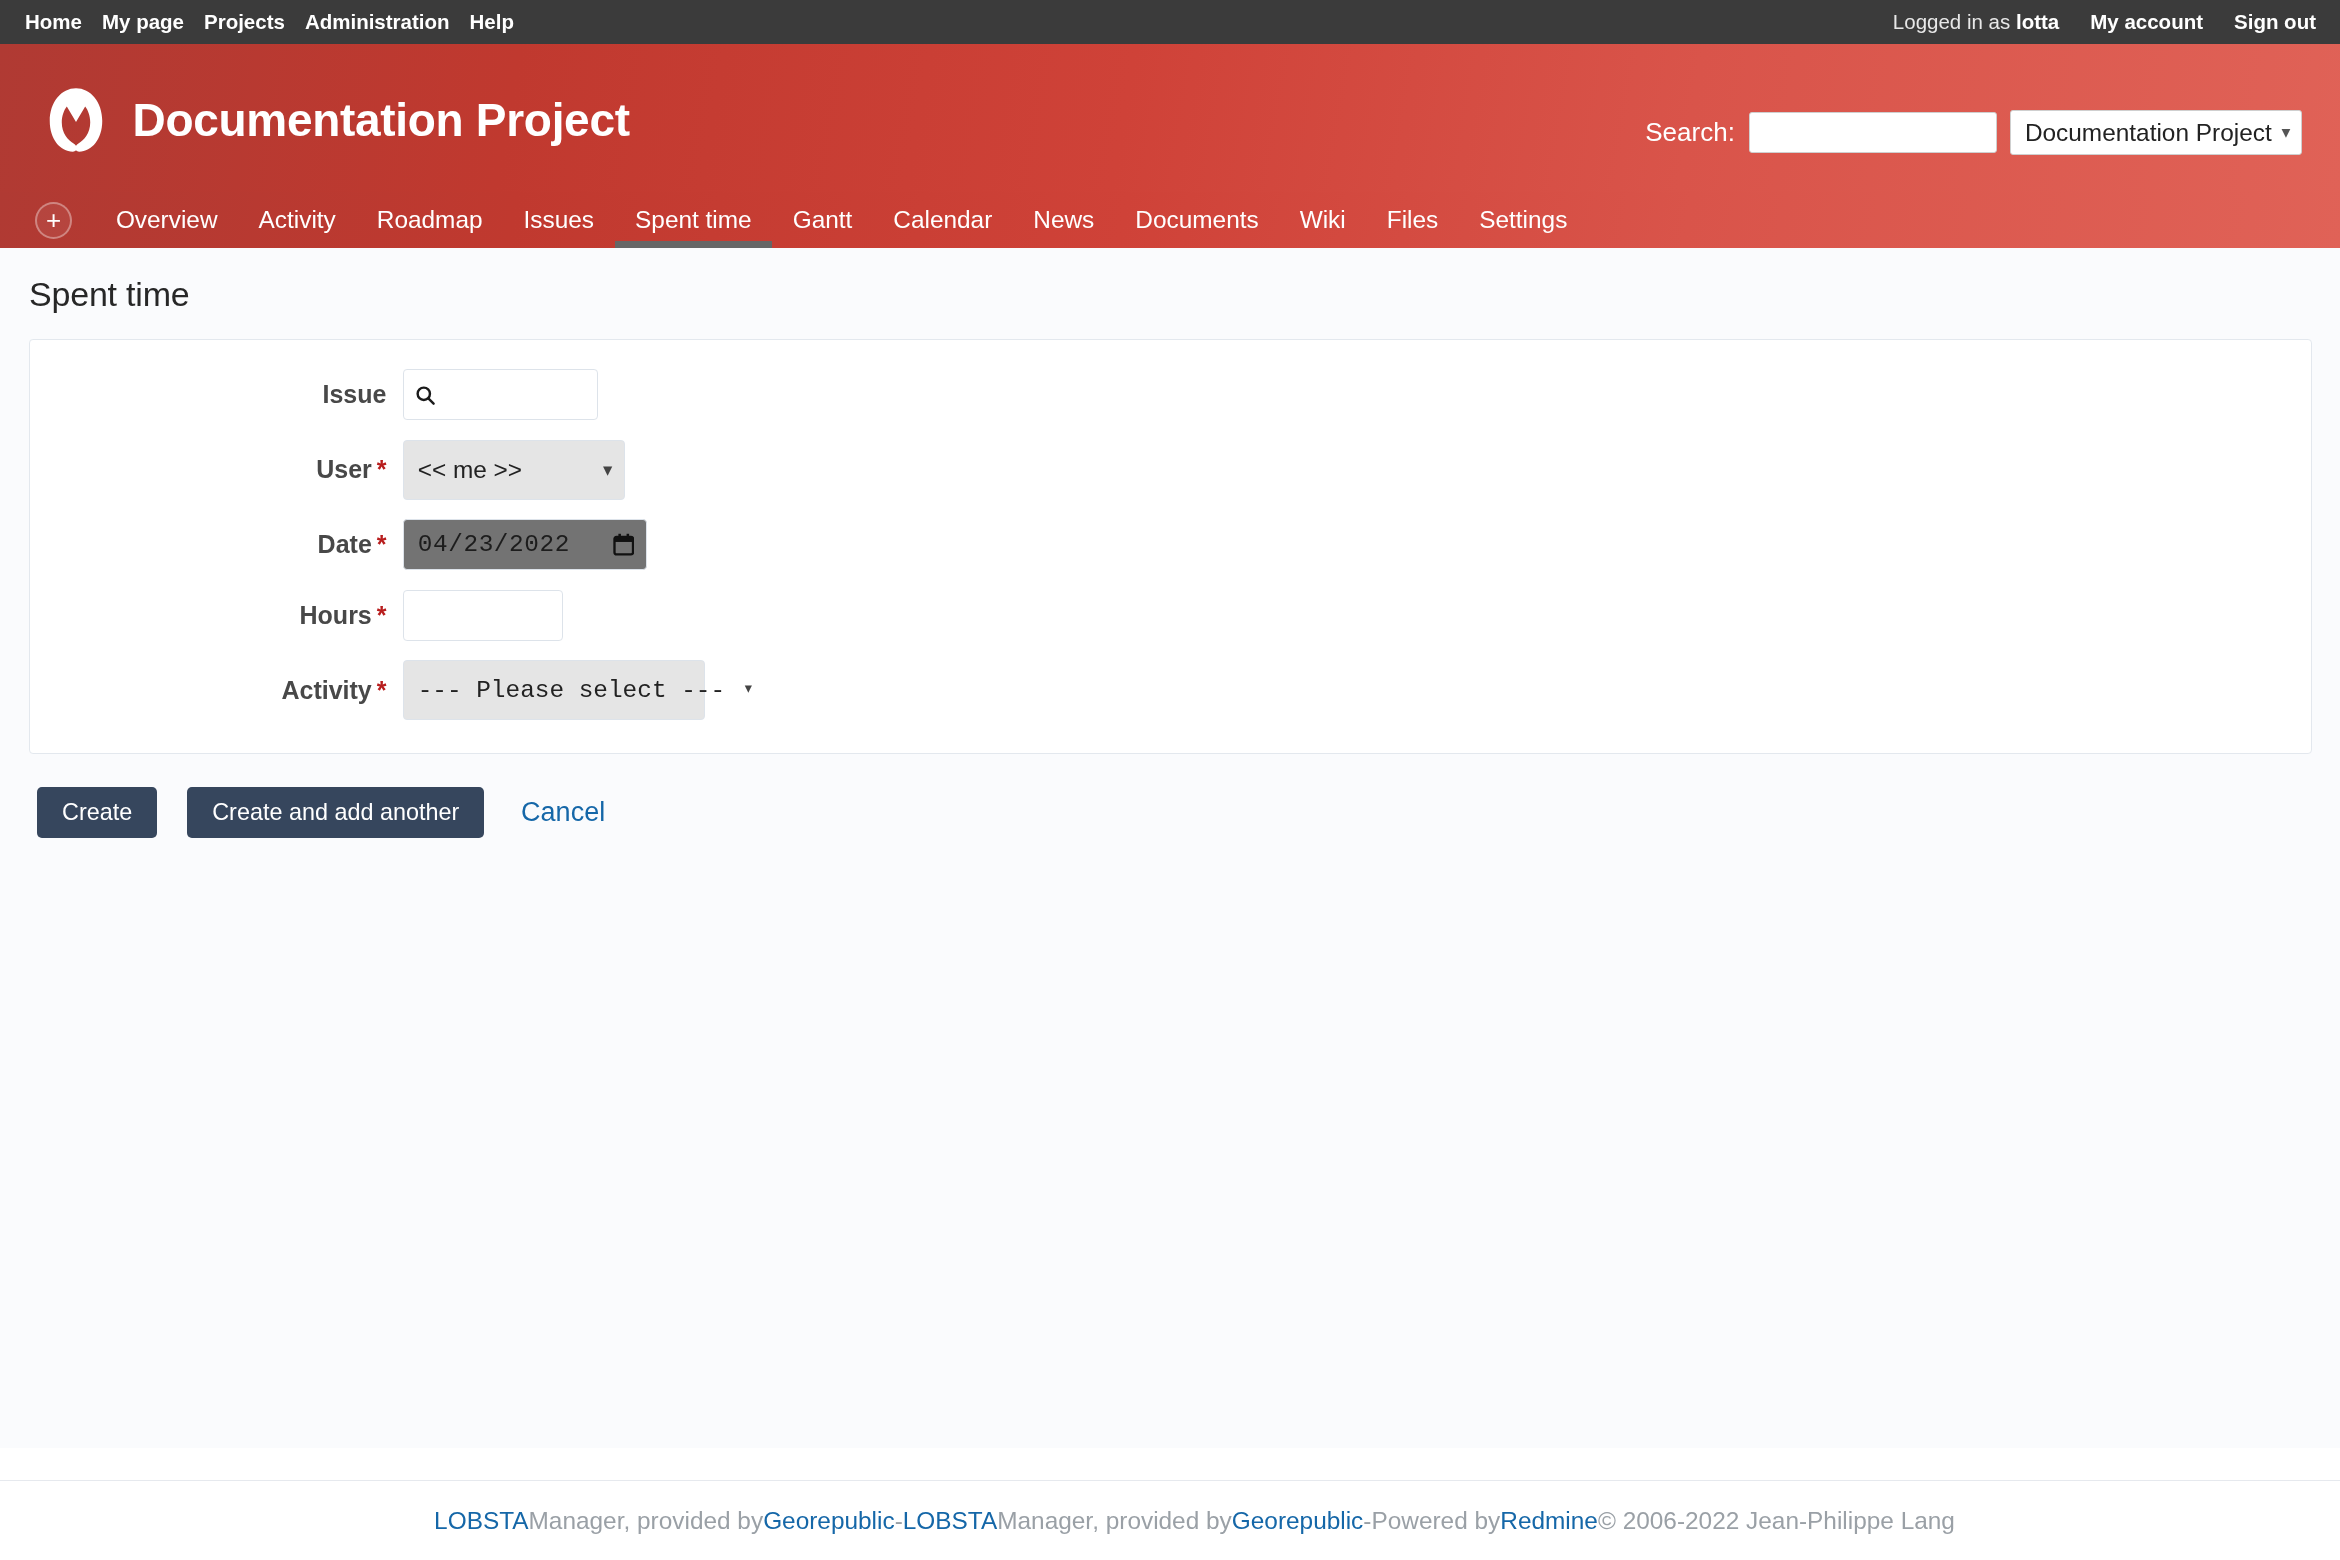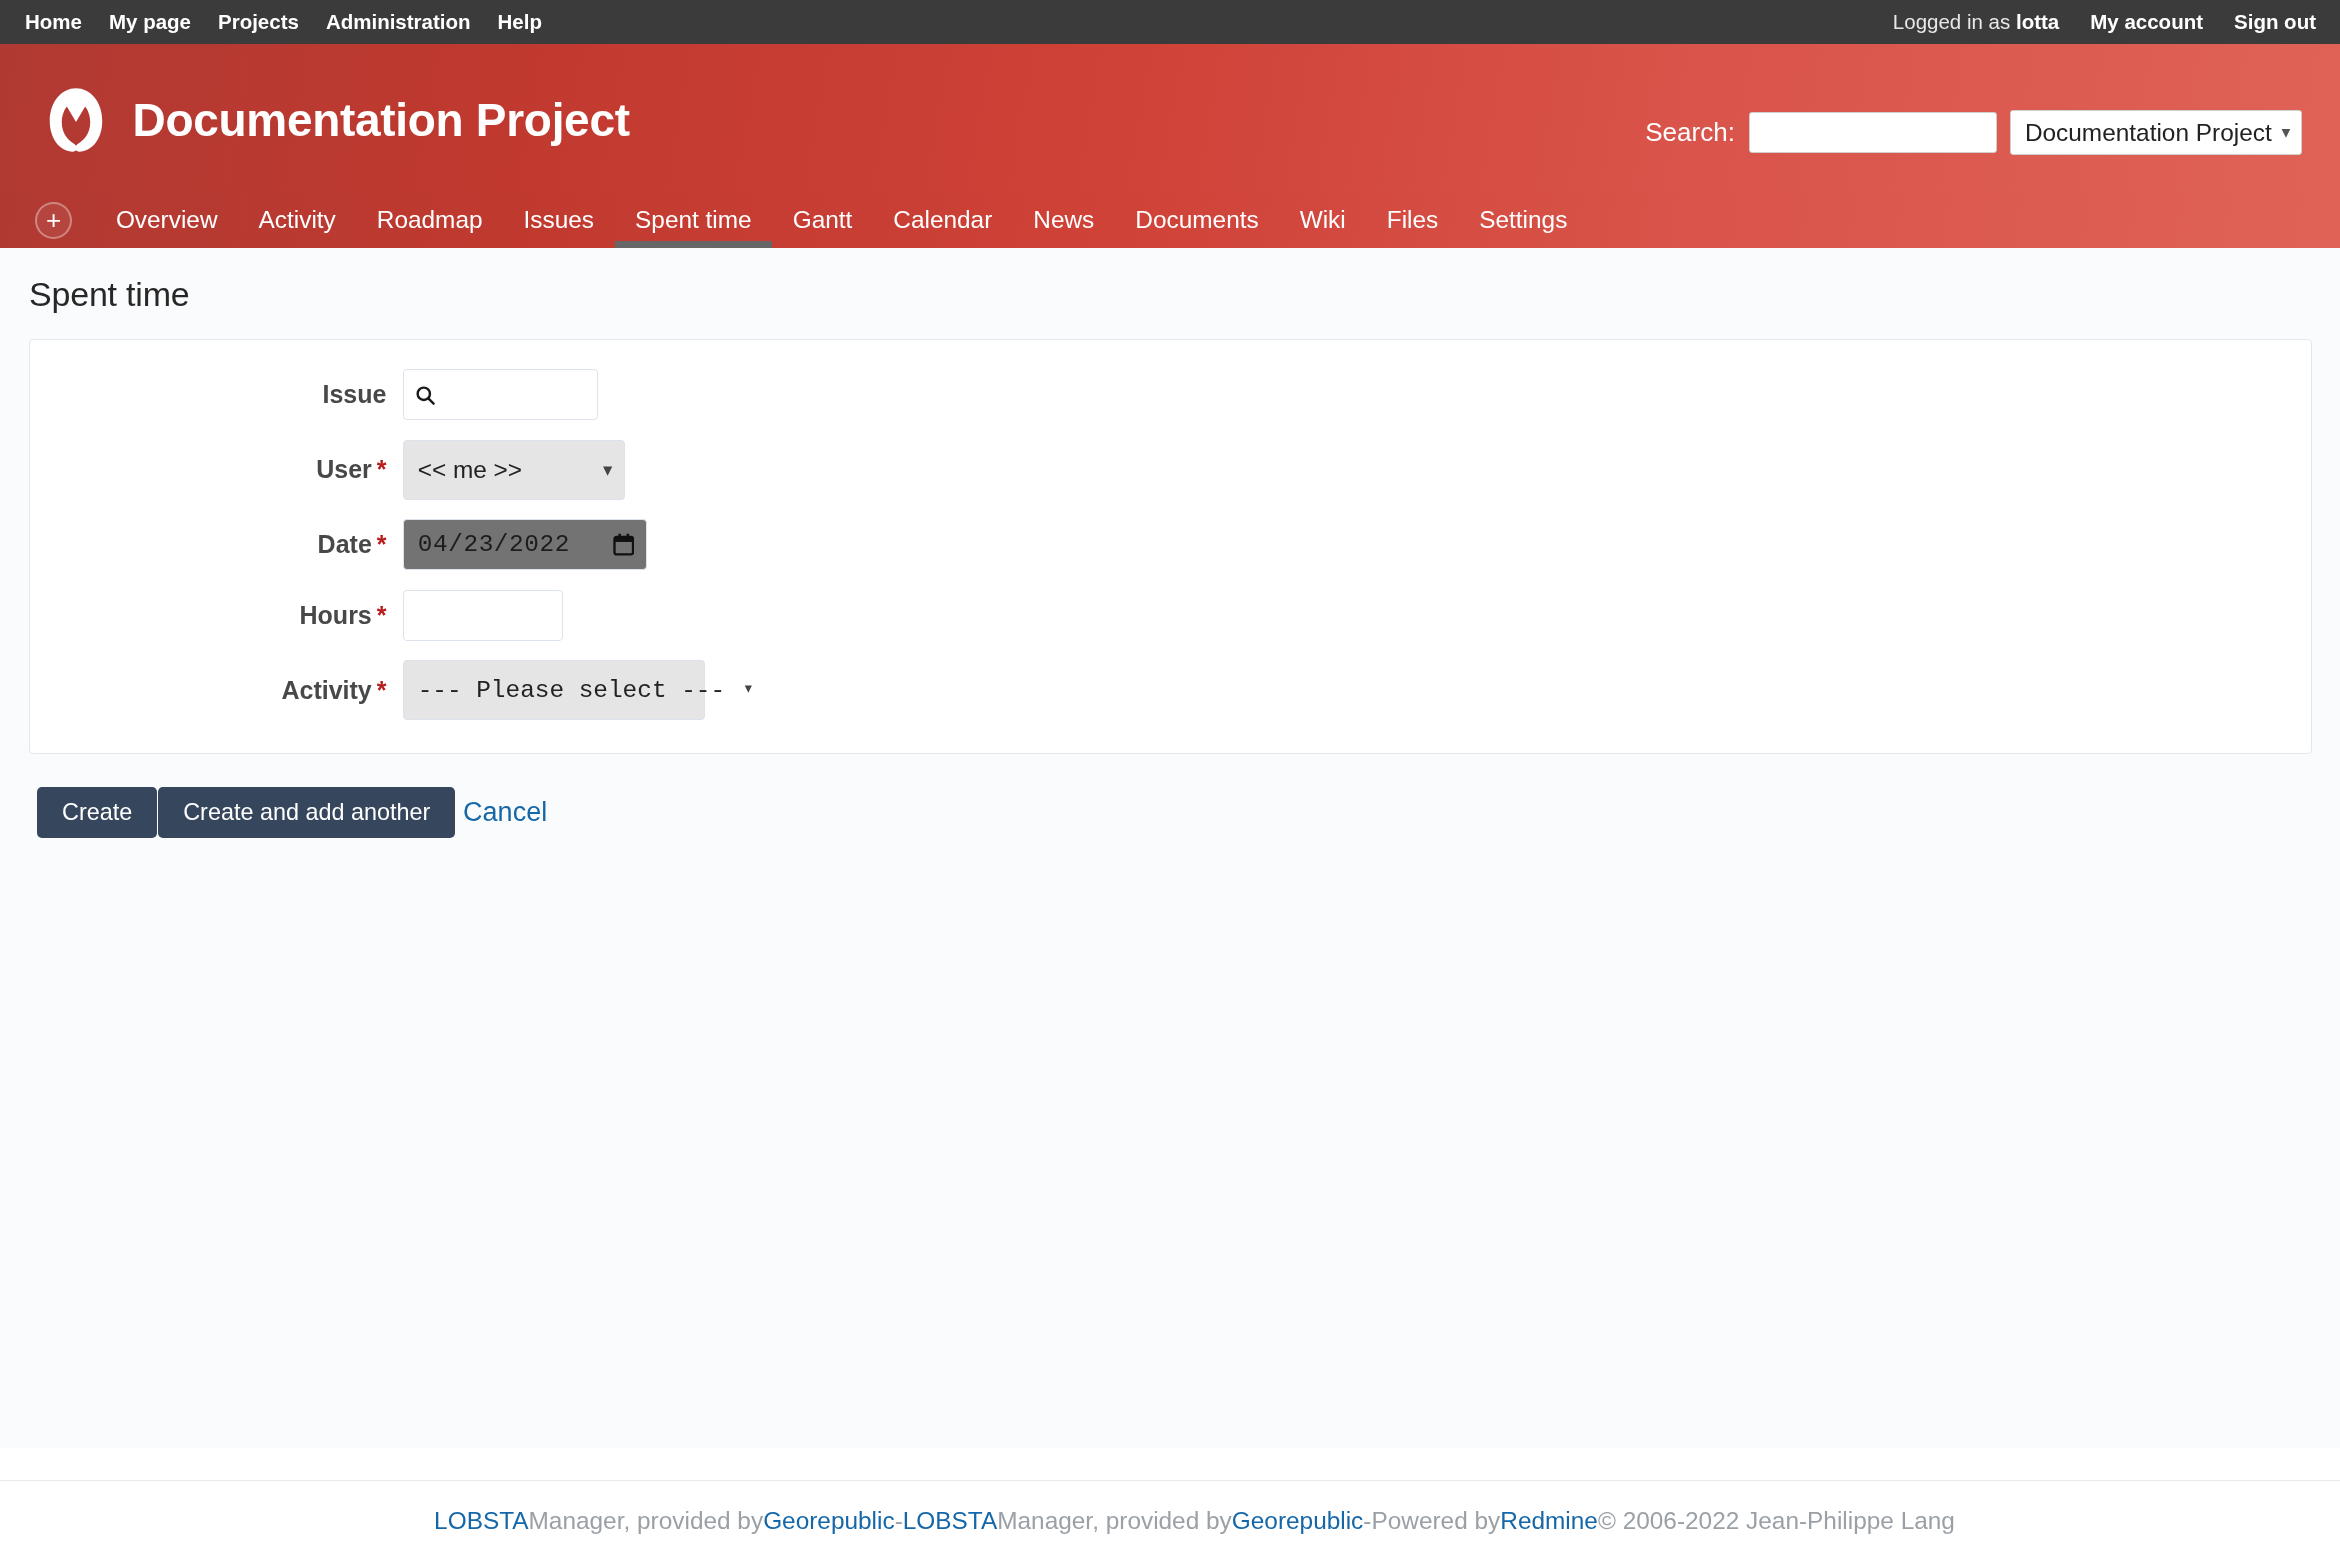--- a/index.html
+++ b/index.html
@@ -16,21 +16,21 @@
   #top-menu {
     height: 44px;
     background: #3b3b3b;
     color: #ffffff;
     display: flex;
     align-items: center;
     padding: 0 25px;
     font-size: 20.5px;
     font-weight: bold;
   }
-  #top-menu .tm-left { display: flex; align-items: center; gap: 27px; }
+  #top-menu .tm-left { display: flex; align-items: center; gap: 20px; }
   #top-menu .tm-right { display: flex; align-items: center; gap: 31px; margin-left: auto; }
   #top-menu a {
     color: #ffffff;
     text-decoration: none;
     white-space: nowrap;
   }
   #top-menu .logged-label {
     color: #e8e8e8;
     font-weight: normal;
     white-space: nowrap;
@@ -233,21 +233,21 @@
     font-size: 24.4px;
     color: #1d1d1d;
     letter-spacing: 0.6px;
   }
   .hours-field { width: 160px; height: 51px; }
   .comment-field { width: 1687px; height: 51px; }
 
   .btn-row {
     display: flex;
     align-items: center;
-    gap: 1px;
+    gap: 30px;
     margin-top: 33px;
     padding-left: 8px;
   }
   .btn {
     background: #36465d;
     color: #ffffff;
     border: none;
     border-radius: 4.9px;
     font-family: "Liberation Sans", sans-serif;
     font-size: 23.4px;

